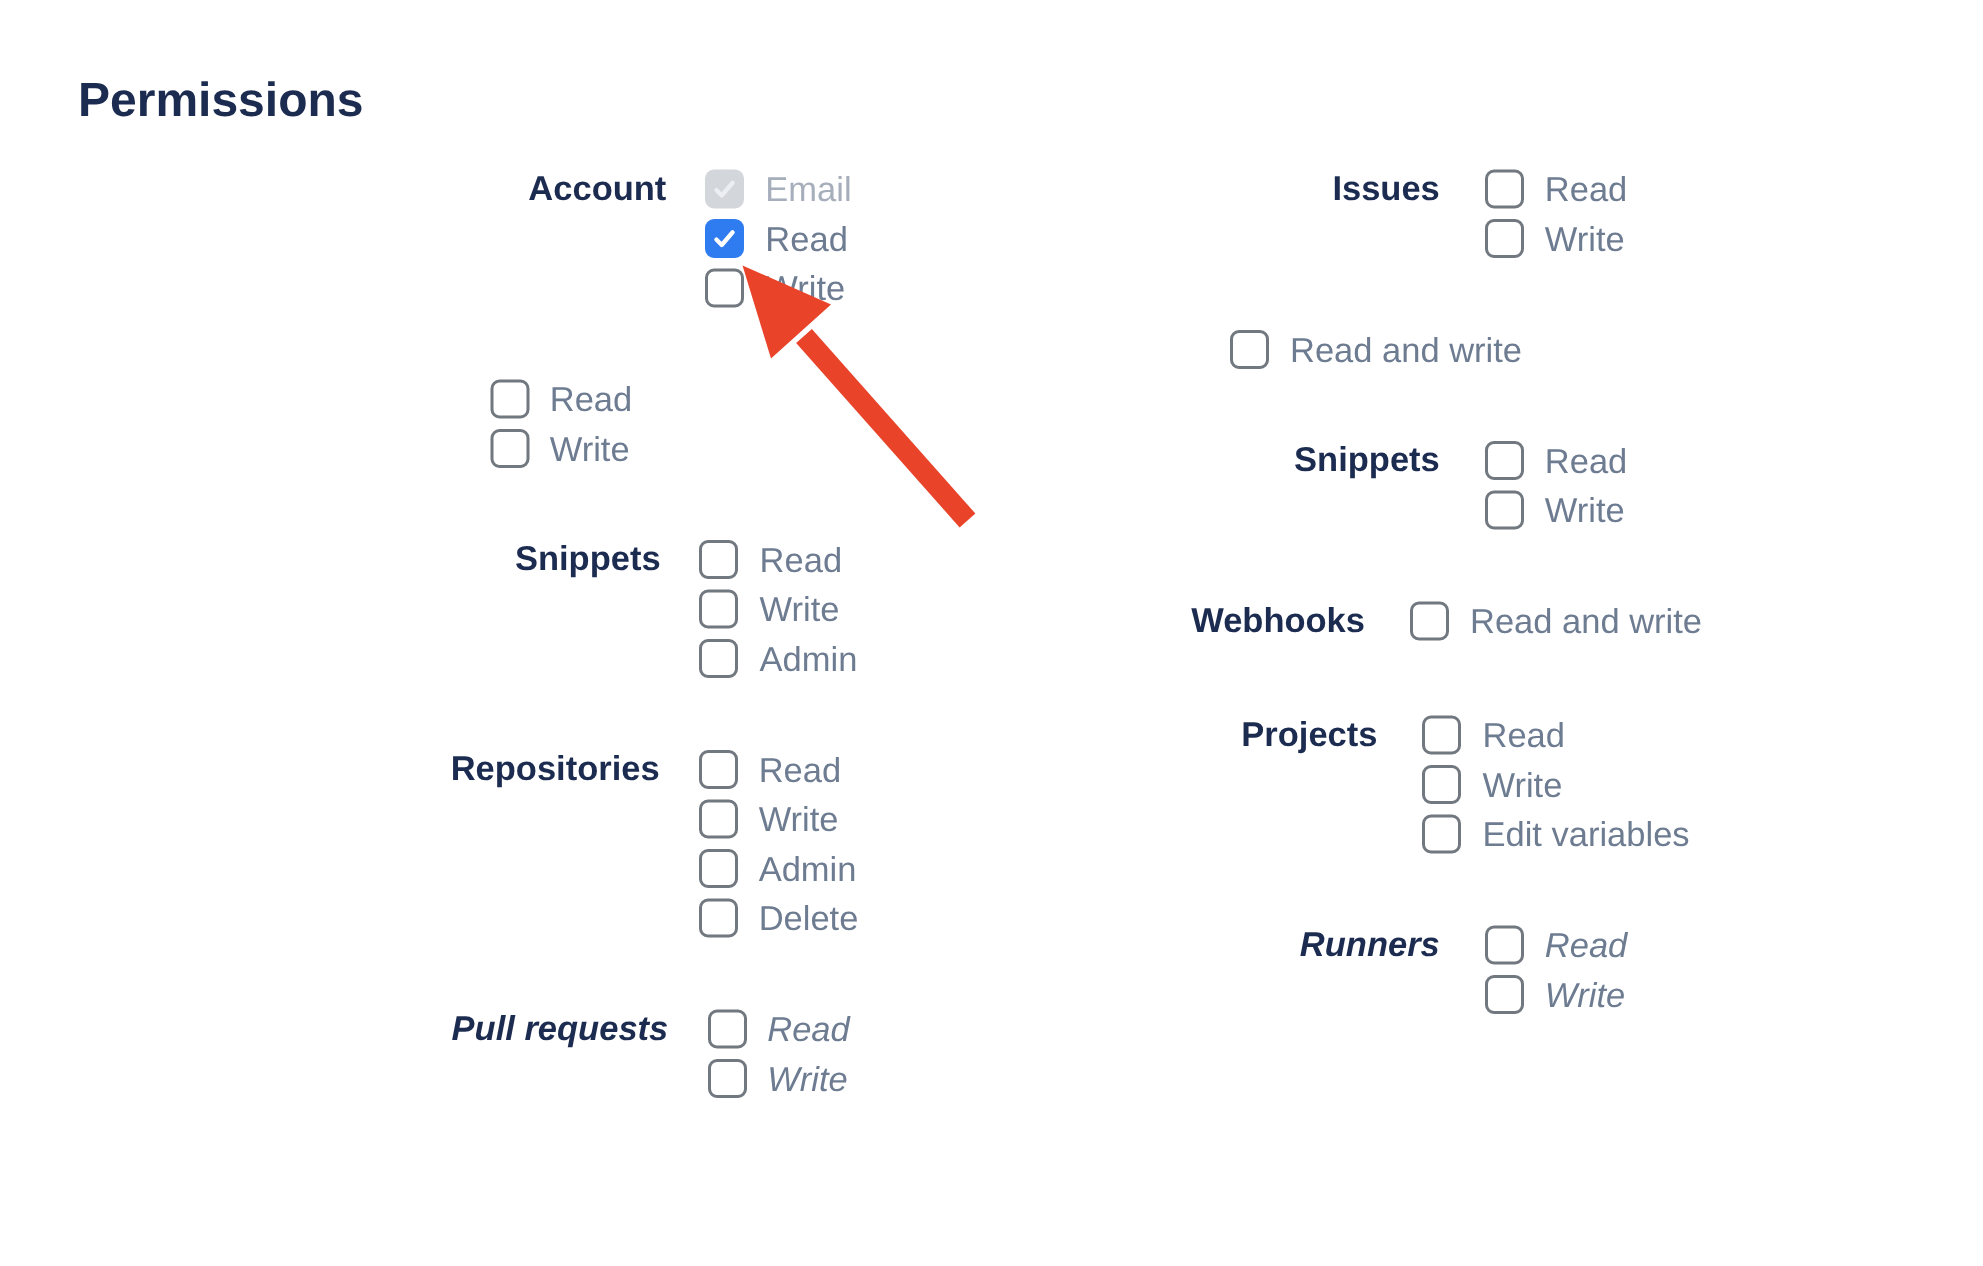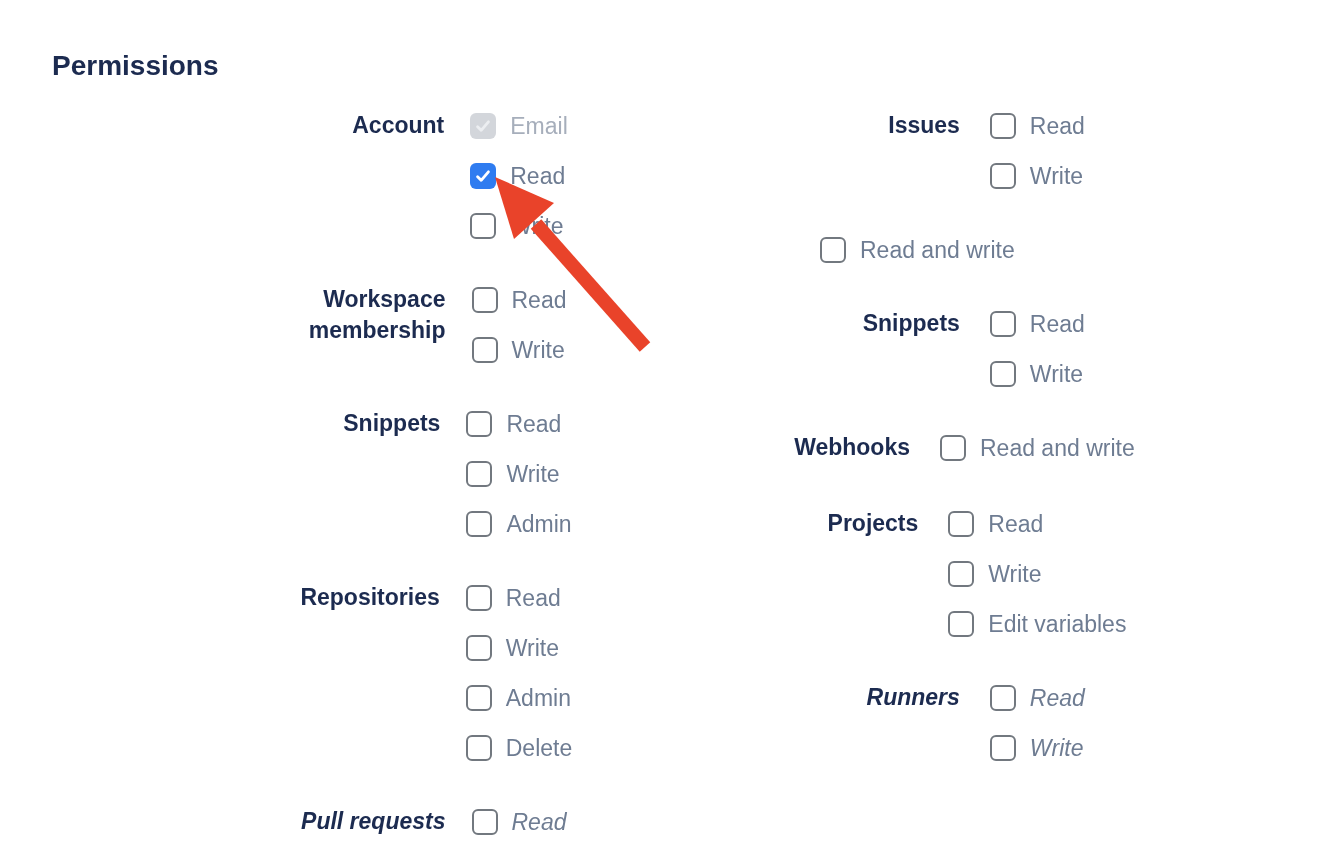--- a/index.html
+++ b/index.html
@@ -20,21 +20,21 @@
   body {
     width: 1322px; height: 844px;
     background: var(--c-bg);
     font-family: "Liberation Sans", sans-serif;
     position: relative;
     overflow: hidden;
   }
   .page { padding: 52px 0 0 52px; }
   h1.heading {
     margin: 0 0 33px 0;
-    font-size: 28px;
+    font-size: 32px;
     line-height: 28px;
     font-weight: 700;
     color: var(--c-heading);
     letter-spacing: 0;
   }
   .columns { display: flex; align-items: flex-start; }
   .col { display: flex; flex-direction: column; align-items: center; }
   .col-0 { width: 618px; flex: none; }
   .group { display: flex; margin-bottom: 48px; }
   .group:last-child { margin-bottom: 0; font-style: italic; }
@@ -44,21 +44,21 @@
     text-align: right;
     font-weight: 700;
     font-size: 23px;
     line-height: 31px;
     margin-top: -3px;
     color: var(--c-heading);
   }
   .col-0 .group-label { margin-left: 50px; }
   .col-0 .options { margin-left: 26px; }
   .col-1 .options { margin-left: 30px; }
-  .options { display: flex; flex-direction: column; gap: 24px; }
+  .options { display: flex; flex-direction: column; gap: 7px; }
   .option { display: flex; align-items: center; cursor: pointer; }
   .checkbox {
     width: 26px; height: 26px;
     border-radius: 6px;
     box-sizing: border-box;
     flex: none;
     display: flex; align-items: center; justify-content: center;
   }
   .checkbox.unchecked { border: 2px solid var(--c-border); background: #fff; }
   .checkbox.checked { background: var(--c-blue); color: var(--c-check); }
@@ -104,21 +104,20 @@
               </span>
               <span class="option-text">Read</span>
             </label>
             <label class="option">
               <span class="checkbox unchecked"></span>
               <span class="option-text">Write</span>
             </label>
           </div>
         </section>
         <section class="group">
-          <div class="group-label">Workspace membership</div>
           <div class="options">
             <label class="option">
               <span class="checkbox unchecked"></span>
               <span class="option-text">Read</span>
             </label>
             <label class="option">
               <span class="checkbox unchecked"></span>
               <span class="option-text">Write</span>
             </label>
           </div>

